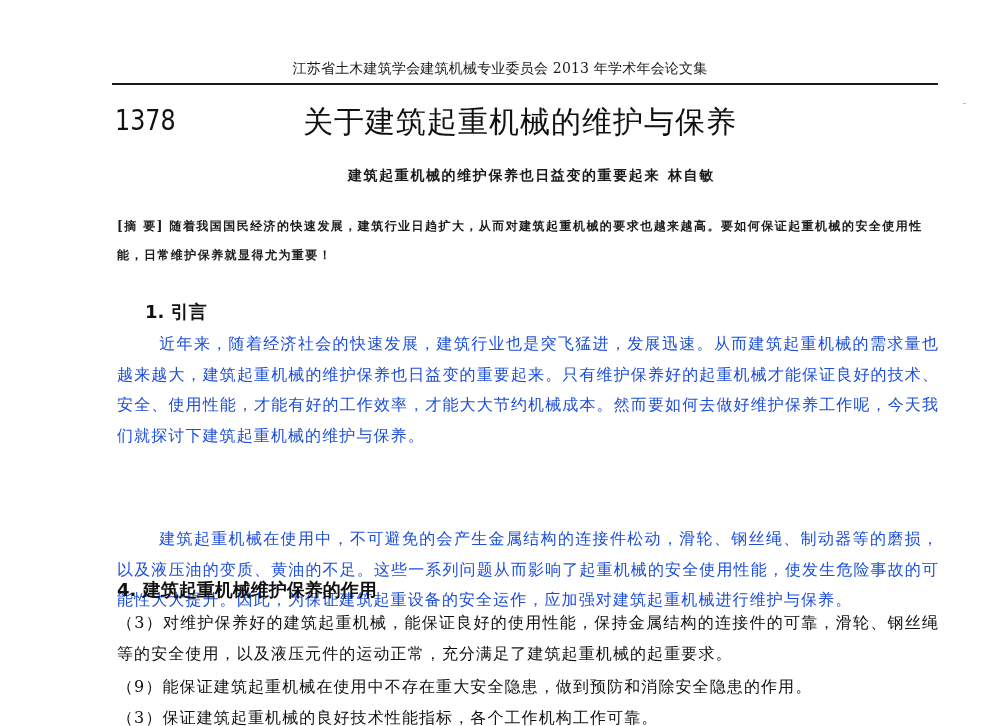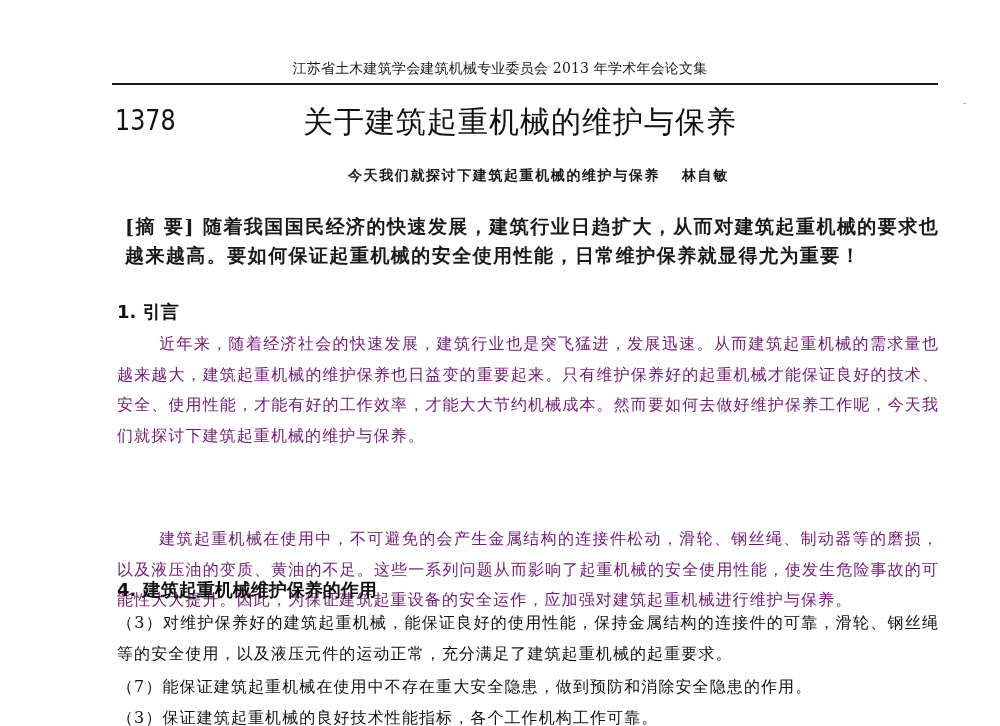--- a/index.html
+++ b/index.html
@@ -61,53 +61,52 @@
     .affiliation {
       position: absolute;
       left: 348px;
       top: 167px;
       font-size: 14px;
       font-weight: bold;
       letter-spacing: 1.6px;
       color: #1a1a1a;
     }
     .affiliation .author {
-      margin-left: 22px;
+      margin-left: 8px;
     }
     .abstract {
       position: absolute;
       left: 117px;
       top: 212px;
       width: 822px;
-      font-size: 19px;
+      font-size: 12px;
       font-weight: bold;
       line-height: 29px;
       letter-spacing: 1.45px;
       color: #1a1a1a;
-      margin-left: 8px;
     }
     .abstract .abs-label {
       font-weight: bold;
     }
     .section-heading {
       position: absolute;
       left: 117px;
       font-family: "DejaVu Sans", "Liberation Sans", sans-serif;
       font-size: 18px;
       font-weight: bold;
       color: #111;
     }
     .para {
       position: absolute;
       left: 117px;
       width: 822px;
       font-size: 16px;
       line-height: 30.5px;
       letter-spacing: 1.1px;
-      color: #701a75;
+      color: #1d4ed8;
       text-align: justify;
     }
     .para .indent {
       display: inline-block;
       width: 42px;
     }
     .list-item {
       position: absolute;
       left: 117px;
       width: 822px;
@@ -128,32 +127,32 @@
 
 <div class="page">
 
   <div class="running-header">江苏省土木建筑学会建筑机械专业委员会 2013 年学术年会论文集</div>
   <div class="header-rule"></div>
 
   <div class="page-number">1378</div>
   <div class="title">关于建筑起重机械的维护与保养</div>
 
   <div class="affiliation">
-    <span>今天我们就探讨下建筑起重机械的维护与保养</span><span class="author">林自敏</span>
+    <span>建筑起重机械的维护保养也日益变的重要起来</span><span class="author">林自敏</span>
   </div>
 
   <div class="abstract">
     <span class="abs-label">[摘 要]</span>
     <span>随着我国国民经济的快速发展，建筑行业日趋扩大，从而对建筑起重机械的要求也越来越高。要如何保证起重机械的安全使用性能，日常维护保养就显得尤为重要！</span>
   </div>
 
-  <div class="section-heading" style="top:300px;">1. 引言</div>
+  <div class="section-heading" style="top:300px;margin-left:28px;">1. 引言</div>
   <div class="para" style="top:329px;"><span class="indent"></span><span>近年来，随着经济社会的快速发展，建筑行业也是突飞猛进，发展迅速。从而建筑起重机械的需求量也越来越大，建筑起重机械的维护保养也日益变的重要起来。只有维护保养好的起重机械才能保证良好的技术、安全、使用性能，才能有好的工作效率，才能大大节约机械成本。然而要如何去做好维护保养工作呢，今天我们就探讨下建筑起重机械的维护与保养。</span></div>
 
   <div class="para" style="top:484px;margin-top:40px;"><span class="indent"></span><span>建筑起重机械在使用中，不可避免的会产生金属结构的连接件松动，滑轮、钢丝绳、制动器等的磨损，以及液压油的变质、黄油的不足。这些一系列问题从而影响了起重机械的安全使用性能，使发生危险事故的可能性大大提升。因此，为保证建筑起重设备的安全运作，应加强对建筑起重机械进行维护与保养。</span></div>
 
   <div class="section-heading" style="top:578px;">4. 建筑起重机械维护保养的作用</div>
   <div class="list-item" style="top:608px;">（3）对维护保养好的建筑起重机械，能保证良好的使用性能，保持金属结构的连接件的可靠，滑轮、钢丝绳等的安全使用，以及液压元件的运动正常，充分满足了建筑起重机械的起重要求。</div>
-  <div class="list-item" style="top:672px;">（7）能保证建筑起重机械在使用中不存在重大安全隐患，做到预防和消除安全隐患的作用。</div>
+  <div class="list-item" style="top:672px;">（9）能保证建筑起重机械在使用中不存在重大安全隐患，做到预防和消除安全隐患的作用。</div>
   <div class="list-item" style="top:703px;">（3）保证建筑起重机械的良好技术性能指标，各个工作机构工作可靠。</div>
 
   <div class="stray-mark" style="left:963px; top:103px;"></div>
 </div>
 
 </body></html>

